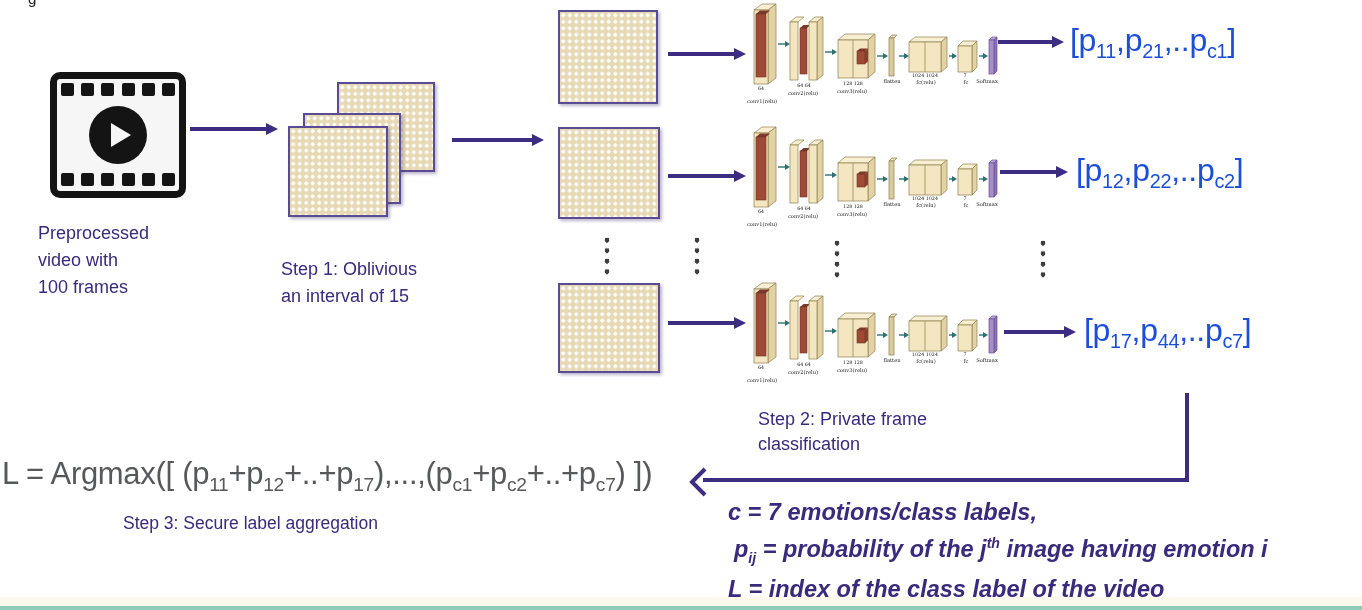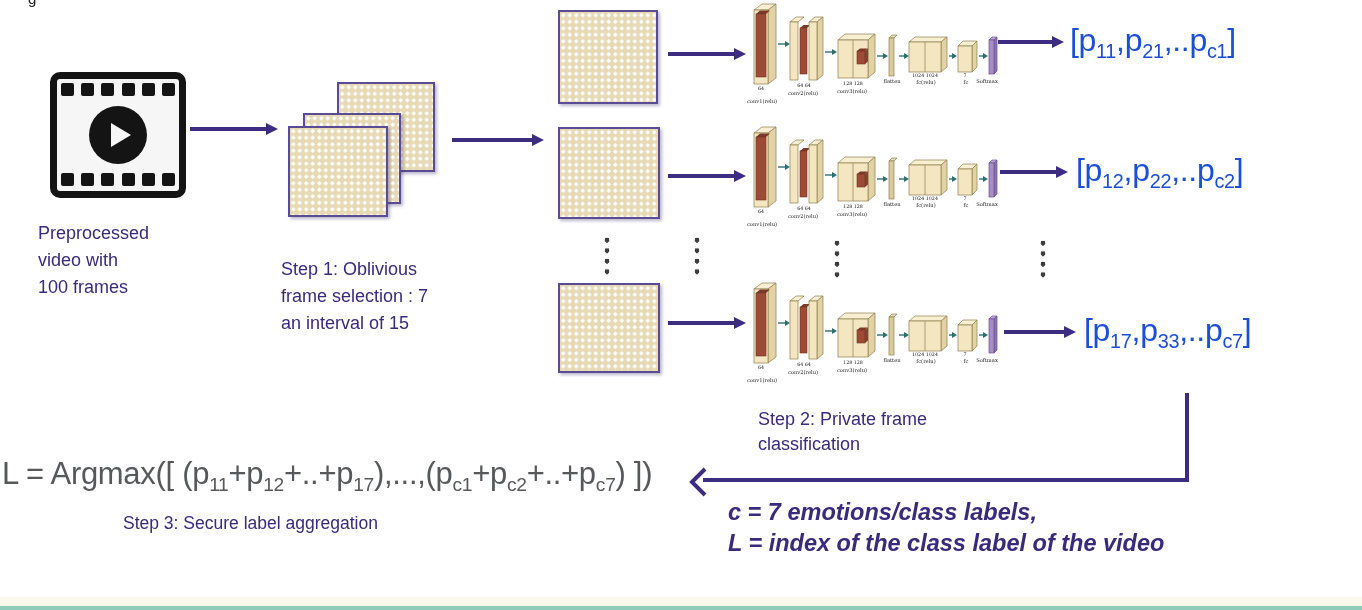--- a/index.html
+++ b/index.html
@@ -93,21 +93,20 @@
     <div>100 frames</div>
   </div>
 
   <div class="parrow" style="left:190px;top:127px;width:76px;"></div>
 
   <div class="pframe" style="left:337px;top:82px;width:94px;height:86px;"></div>
   <div class="pframe" style="left:303px;top:113px;width:94px;height:87px;"></div>
   <div class="pframe" style="left:288px;top:126px;width:96px;height:87px;"></div>
   <div class="plabel" style="left:281px;top:256px;">
     <div>Step 1: Oblivious</div>
-    <div>frame selection : 7</div>
     <div>an interval of 15</div>
   </div>
 
   <div class="parrow" style="left:452px;top:138px;width:80px;"></div>
 
   <div class="pframe" style="left:558px;top:10px;width:96px;height:90px;"></div>
   <div class="parrow" style="left:668px;top:52px;width:66px;"></div>
   <div class="cnn" style="left:742px;top:4px;">
   <svg width="255" height="112" viewBox="0 0 255 112" font-family="DejaVu Serif,serif">
 
@@ -363,37 +362,38 @@
     <text x="20" y="99" font-size="5.2" text-anchor="middle" fill="#1a1a1a">conv1(relu)</text>
     <text x="61" y="91" font-size="5.2" text-anchor="middle" fill="#1a1a1a">conv2(relu)</text>
     <text x="110" y="89" font-size="5.2" text-anchor="middle" fill="#1a1a1a">conv3(relu)</text>
     <text x="150" y="79" font-size="5.2" text-anchor="middle" fill="#1a1a1a">flatten</text>
     <text x="184" y="80" font-size="5.2" text-anchor="middle" fill="#1a1a1a">fc(relu)</text>
     <text x="224" y="80" font-size="5.2" text-anchor="middle" fill="#1a1a1a">fc</text>
     <text x="245" y="79" font-size="5.2" text-anchor="middle" fill="#1a1a1a">Softmax</text>
   </svg>
 </div>
   <div class="parrow" style="left:1004px;top:330px;width:60px;"></div>
-  <span class="pvec" style="left:1084px;top:312px;">[p<sub>17</sub>,p<sub>33</sub>,..p<sub>c7</sub>]</span>
+  <span class="pvec" style="left:1084px;top:312px;">[p<sub>17</sub>,p<sub>44</sub>,..p<sub>c7</sub>]</span>
 
   <div class="plabel" style="left:758px;top:407px;line-height:25px;">
     <div>Step 2: Private frame</div>
     <div>classification</div>
   </div>
 
   <div class="vline"></div>
   <div class="hline"></div>
   <svg class="chev" width="18" height="30" viewBox="0 0 18 30">
     <polyline points="16,2 3,15 16,28" fill="none" stroke="#3d2d82" stroke-width="4"></polyline>
   </svg>
 
   <div class="formula">L = Argmax([ (p<sub>11</sub>+p<sub>12</sub>+..+p<sub>17</sub>),...,(p<sub>c1</sub>+p<sub>c2</sub>+..+p<sub>c7</sub>) ])</div>
   <div class="plabel" style="left:123px;top:510px;font-size:17.5px;">Step 3: Secure label aggregation</div>
 
   <div class="legend">
     <div>c = 7 emotions/class labels,</div>
+    <div class="indent">p<sub>ij</sub> = probability of the j<sup>th</sup> image having emotion i</div>
     <div>L = index of the class label of the video</div>
   </div>
 
   <div class="bottom-band"></div>
   <div class="bottom-strip"></div>
 
 </div>
 
 </body></html>

